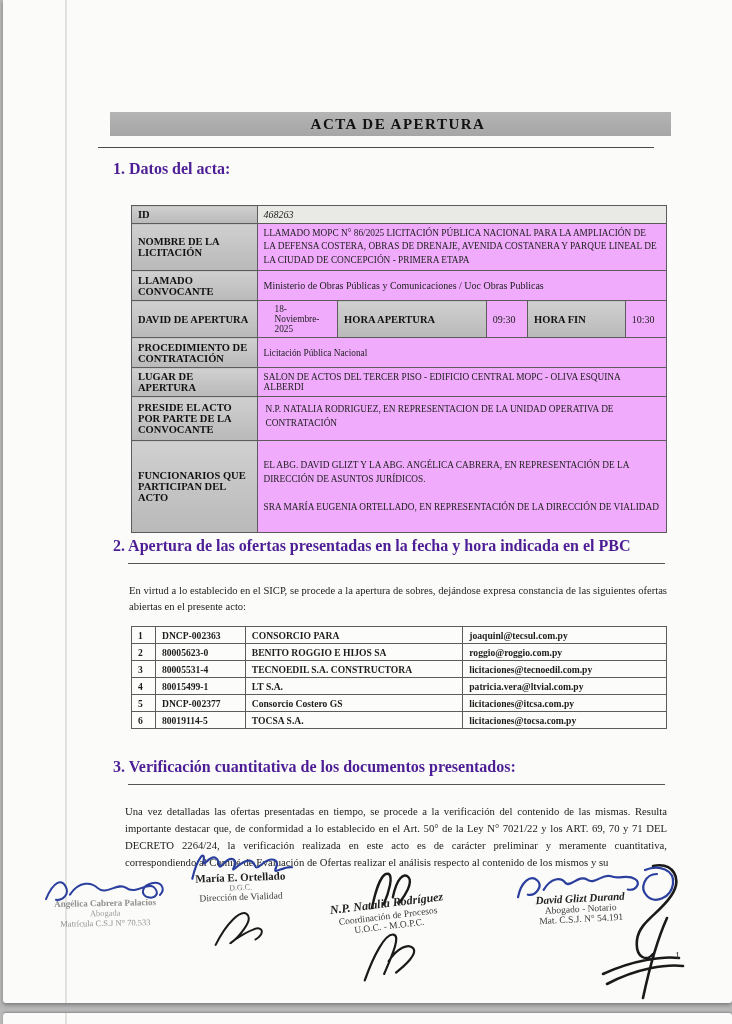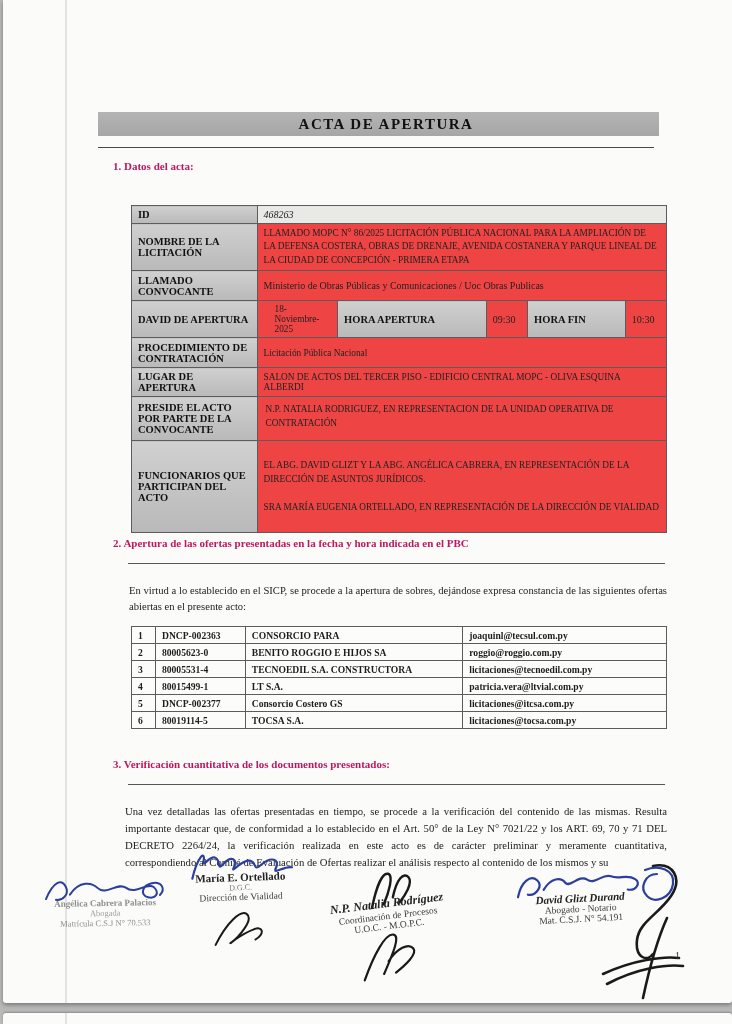--- a/index.html
+++ b/index.html
@@ -5,32 +5,32 @@
   * { margin:0; padding:0; box-sizing:border-box; }
   html,body { width:732px; height:1024px; overflow:hidden; }
   body { background:#b9b9b9; font-family:"Liberation Serif", serif; color:#2a2a2a; position:relative; }
 
   .page { position:absolute; left:3px; top:0; width:729px; height:1003px;
           background:#fbfbf9; box-shadow:0 2px 4px rgba(0,0,0,.35); border-radius:0 0 3px 3px; }
   .page2 { position:absolute; left:3px; top:1013px; width:729px; height:11px;
            background:#fbfbf9; border-radius:3px 3px 0 0; box-shadow:0 -1px 2px rgba(0,0,0,.25); }
   .margin-line { position:absolute; left:62px; top:0; width:2px; height:100%; background:#e2e2de; }
 
-  .titlebar { position:absolute; left:95px; top:112px; width:561px; height:24px;
+  .titlebar { position:absolute; left:107px; top:112px; width:561px; height:24px;
               background:linear-gradient(#b4b4b4,#a6a6a6); display:flex; align-items:center; justify-content:center;padding-left:15px; }
   .titlebar span { font-weight:bold; font-size:15px; letter-spacing:1.5px; color:#111; }
   .title-rule { position:absolute; left:95px; top:147px; width:556px; height:0; border-top:1.6px solid #4a4a4a; }
-  .sec-head { position:absolute; font-weight:bold; font-size:11px; color:#be185d; }
+  .sec-head { position:absolute; font-weight:bold; font-size:16px; color:#4c1d95; }
   .sec-rule { position:absolute; height:0; border-top:1.4px solid #555; }
 
   table { border-collapse:collapse; }
   .datos { position:absolute; left:128px; top:205px; width:536px; font-size:10px; }
   .datos td { border:1px solid #5c5c5c; padding:3px 6px; vertical-align:middle; }
   .datos td.lbl { background:linear-gradient(#d0d0d0,#b9b9b9); font-weight:bold; font-size:10.5px; width:128px; color:#111; }
-  .datos td.val { background:#ef4444; color:#222; }
+  .datos td.val { background:#f0abfc; color:#222; }
   .datos td.val.shade { background:#e9e9e6;font-style:italic; }
   .datos .small { font-size:9.3px; }
   .funcs p + p { margin-top:14px; }
 
   .intro { position:absolute; font-size:10.6px; color:#222; line-height:1.5; text-align:justify; }
 
   .offers { position:absolute; left:128px; top:626px; width:536px; font-size:9.6px; }
   .offers td { border:1px solid #5c5c5c; padding:2.5px 6px; font-weight:bold; color:#1d1d1d; background:#fcfcfa; }
   .offers td.c-num { width:24px; text-align:left; }
   .offers td.c-code { width:90px; }

